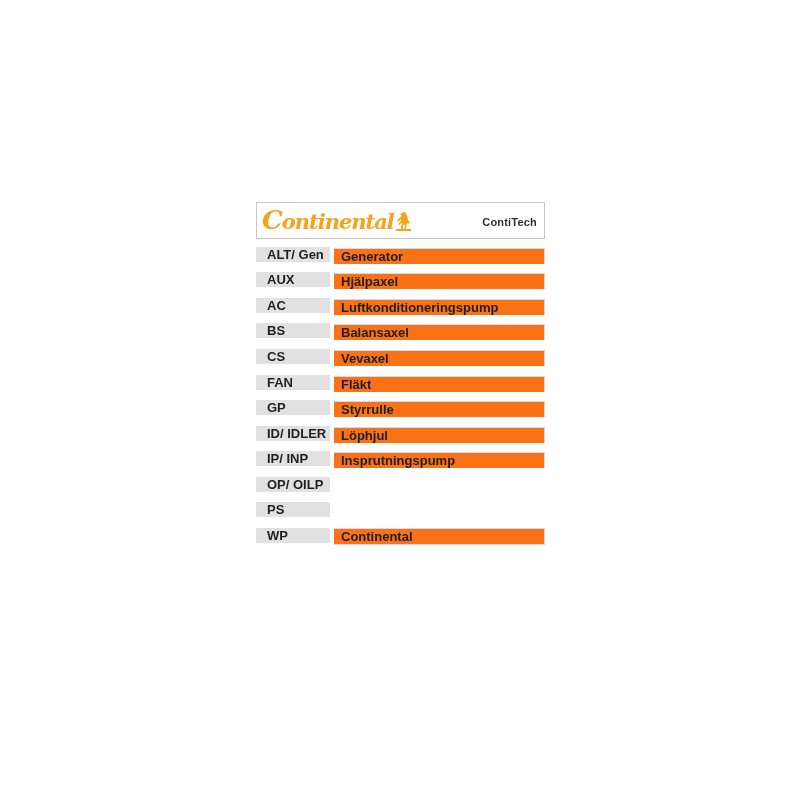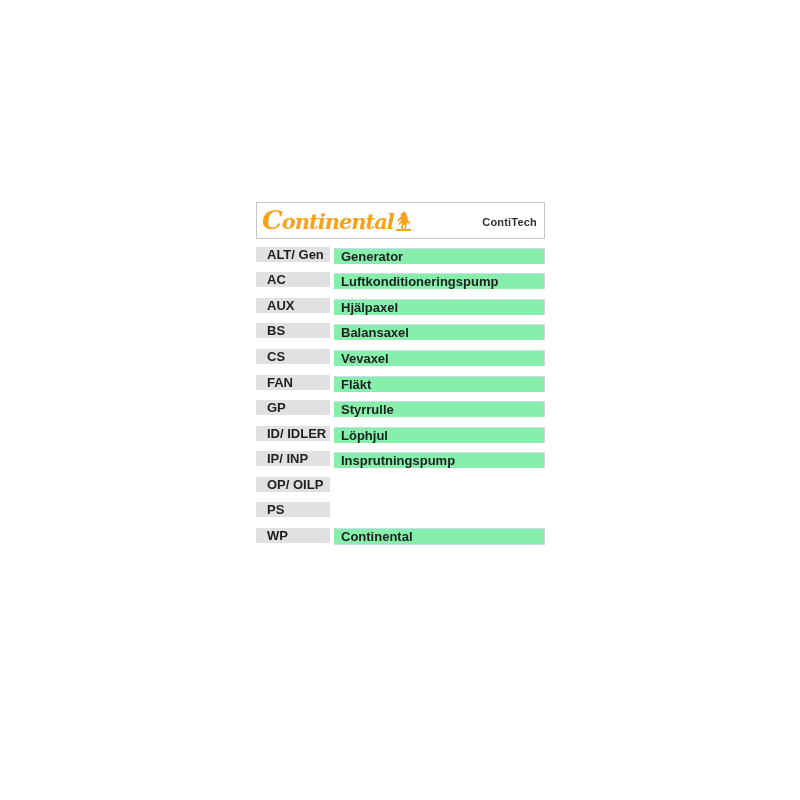--- a/index.html
+++ b/index.html
@@ -103,21 +103,21 @@
   .colgap {
     width: 4px;
     background: #ffffff;
   }
 
   .desc {
     box-sizing: border-box;
     flex: 1;
     border-top: 1px solid var(--row-border, #cbddeb);
     border-right: 1px solid var(--table-right-border, #d6d6d6);
-    background: #86efac;
+    background: #f97316;
     display: flex;
     align-items: center;
     padding-left: 7px;
     font-size: 13px;
     font-weight: bold;
     color: var(--table-text, #1f1f1f);
     white-space: nowrap;
   }
 
   .row:last-child .desc {
@@ -143,30 +143,30 @@
   </div>
 
   <div class="legend-table">
 
   <div class="row">
         <div class="code">ALT/ Gen</div>
         <div class="colgap"></div>
         <div class="desc">Generator</div>
       </div>
       <div class="row">
+        <div class="code">AUX</div>
+        <div class="colgap"></div>
+        <div class="desc">Hjälpaxel</div>
+      </div>
+      <div class="row">
         <div class="code">AC</div>
         <div class="colgap"></div>
         <div class="desc">Luftkonditioneringspump</div>
       </div>
       <div class="row">
-        <div class="code">AUX</div>
-        <div class="colgap"></div>
-        <div class="desc">Hjälpaxel</div>
-      </div>
-      <div class="row">
         <div class="code">BS</div>
         <div class="colgap"></div>
         <div class="desc">Balansaxel</div>
       </div>
       <div class="row">
         <div class="code">CS</div>
         <div class="colgap"></div>
         <div class="desc">Vevaxel</div>
       </div>
       <div class="row">

